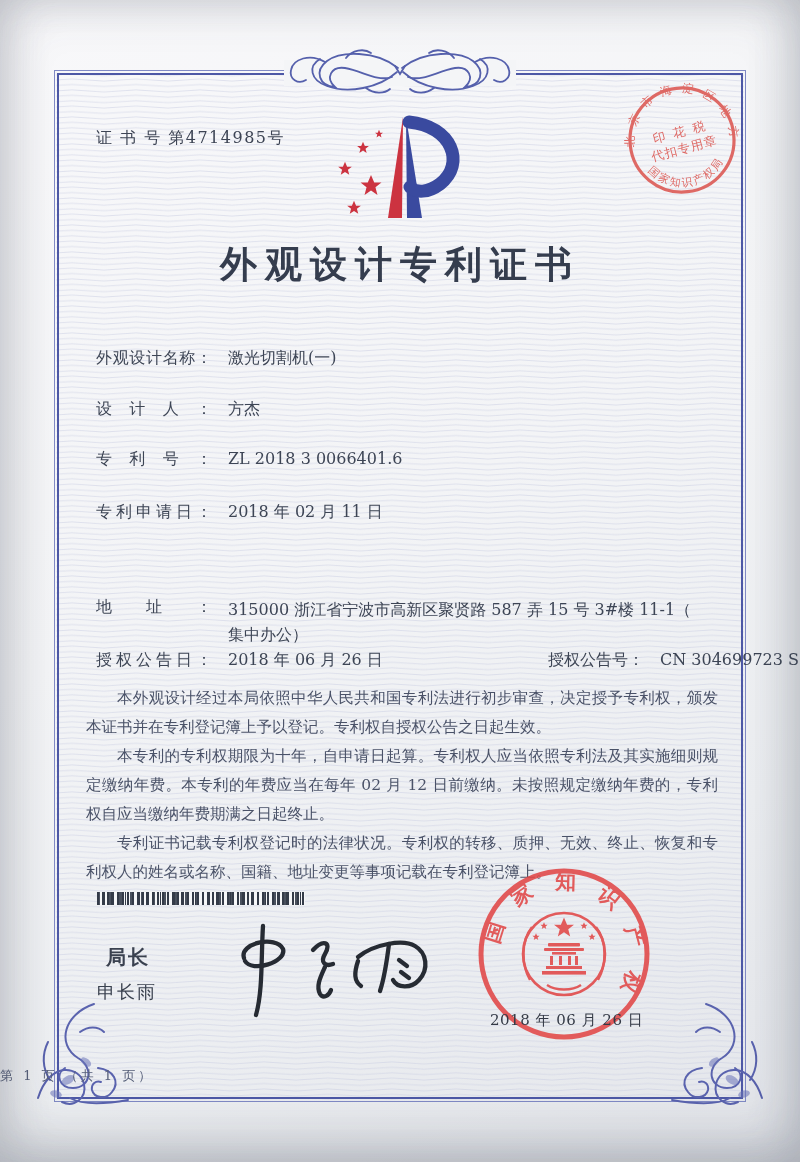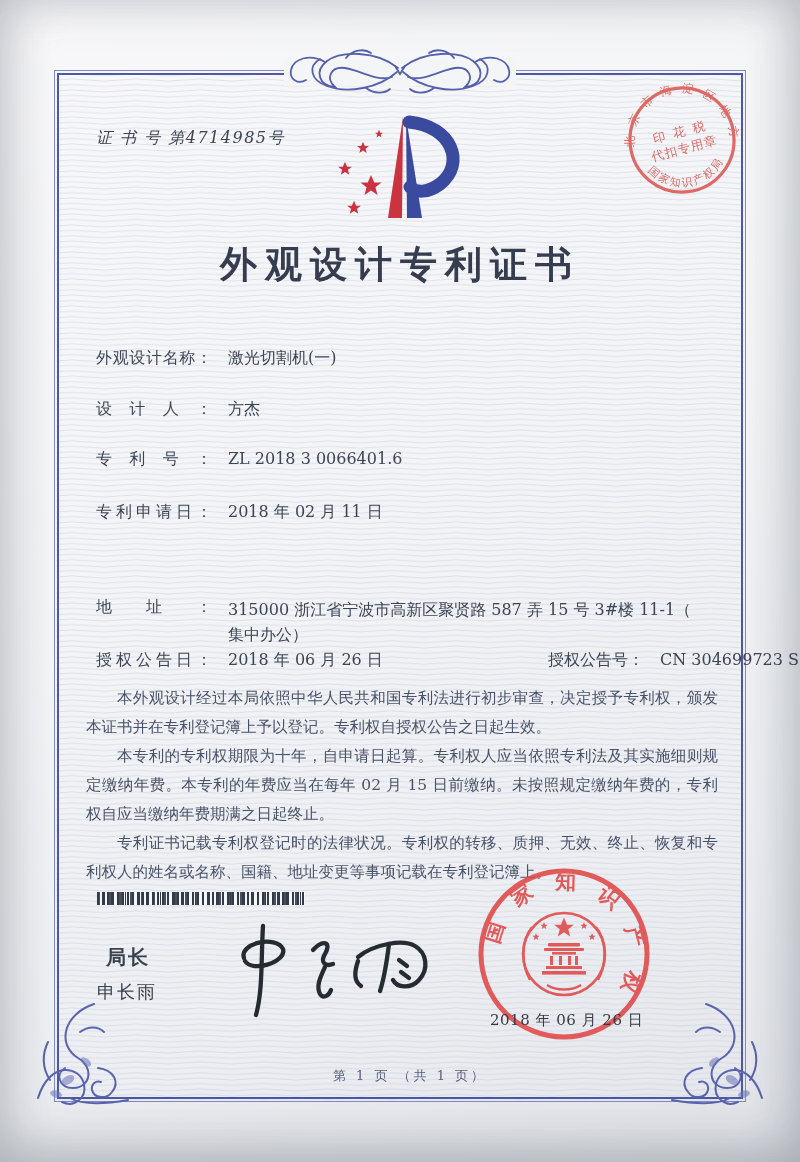--- a/index.html
+++ b/index.html
@@ -8,21 +8,21 @@
         font-family:"DejaVu Serif","Liberation Serif",serif;color:#3f4757;}
   .page::after{content:"";position:absolute;inset:0;pointer-events:none;
         box-shadow:inset 0 0 55px rgba(70,75,92,.16), inset 0 -28px 50px rgba(70,75,92,.14), inset 18px 0 40px rgba(70,75,92,.07), inset -18px 0 40px rgba(70,75,92,.09);}
   .waves{position:absolute;left:56px;top:72px;width:688px;height:1028px;opacity:.55;}
   .border-outer{position:absolute;left:54px;top:70px;width:690px;height:1030px;border:1px solid #8089c4;}
   .border-inner{position:absolute;inset:2px;border:2px solid #4d58a6;}
   .ornament{position:absolute;left:278px;top:42px;width:244px;height:58px;}
   .flourish{position:absolute;width:104px;height:112px;}
   .flourish.left{left:28px;top:1002px;}
   .flourish.right{left:668px;top:1002px;transform:scaleX(-1);}
-  .cert-no{position:absolute;left:96px;top:128px;font-size:16px;letter-spacing:1.5px;color:#3d4454;font-style:italic;}
+  .cert-no{position:absolute;left:96px;top:128px;font-size:16px;letter-spacing:1.5px;color:#3d4454;}
   .logo{position:absolute;left:330px;top:114px;width:150px;height:108px;}
   .stamp{position:absolute;left:604px;top:62px;width:156px;height:156px;transform:rotate(-6deg);opacity:.93;}
   .title{position:absolute;left:0;right:0;top:240px;text-align:center;font-size:37px;letter-spacing:8px;font-weight:600;color:#353d4e;}
   .row{position:absolute;left:96px;font-size:16px;color:#3d4555;white-space:nowrap;}
   .row .lbl{display:inline-block;width:116px;text-align:justify;text-align-last:justify;vertical-align:top;}
   .row .val{display:inline-block;margin-left:16px;vertical-align:top;white-space:normal;}
   .row-name{top:348px;} .row-designer{top:399px;} .row-patno{top:449px;}
   .row-filing{top:502px;} .row-patentee{top:552px;} .row-address{top:597px;}
   .row-grant{top:650px;}
   .row-address .val{width:520px;line-height:25px;}
@@ -32,21 +32,21 @@
   .body-text p{margin:0;text-indent:2em;}
   .barcode{position:absolute;left:97px;top:892px;width:208px;height:13px;background-color:#f5f6f8;
      background-image:repeating-linear-gradient(90deg,#343b48 0 2px,rgba(0,0,0,0) 2px 5px),
                       repeating-linear-gradient(90deg,#343b48 0 1px,rgba(0,0,0,0) 1px 7px),
                       repeating-linear-gradient(90deg,#49505d 0 3px,rgba(0,0,0,0) 3px 11px);}
   .signer-title{position:absolute;left:106px;top:944px;font-size:20px;color:#3a414f;letter-spacing:2px;font-weight:bold;}
   .signer-name{position:absolute;left:97px;top:980px;font-size:18px;color:#3a414f;letter-spacing:2px;}
   .signature{position:absolute;left:216px;top:916px;width:238px;height:108px;}
   .seal{position:absolute;left:476px;top:866px;width:176px;height:176px;}
   .seal-date{position:absolute;left:490px;top:1011px;font-size:15px;letter-spacing:.5px;color:#343a46;}
-  .footer{position:absolute;left:0;right:0;top:1067px;text-align:center;font-size:13px;letter-spacing:3px;color:#57607a;padding-left:20px;}
+  .footer{position:absolute;left:0;right:0;top:1067px;font-size:13px;letter-spacing:3px;color:#57607a;}
 </style>
 </head>
 <body>
 
 <div class="page">
 
   <svg class="waves" xmlns="http://www.w3.org/2000/svg">
     <defs>
       <pattern id="gw" width="64" height="5.4" patternUnits="userSpaceOnUse">
         <path d="M0 2.7 Q16 0.7 32 2.7 T64 2.7" fill="none" stroke="#c7cbe2" stroke-width="0.9"></path>
@@ -166,21 +166,21 @@
   <div class="row row-address">
     <span class="lbl">地址：</span><span class="val"><span>315000 浙江省宁波市高新区聚贤路 587 弄 15 号 3#楼 11-1（</span><br><span>集中办公）</span></span>
   </div>
   <div class="row row-grant">
     <span class="lbl">授权公告日：</span><span class="val">2018 年 06 月 26 日</span>
     <span class="grant-right"><span>授权公告号：</span><span class="val">CN 304699723 S</span></span>
   </div>
 
   <div class="body-text">
     <p>本外观设计经过本局依照中华人民共和国专利法进行初步审查，决定授予专利权，颁发本证书并在专利登记簿上予以登记。专利权自授权公告之日起生效。</p>
-    <p>本专利的专利权期限为十年，自申请日起算。专利权人应当依照专利法及其实施细则规定缴纳年费。本专利的年费应当在每年 02 月 15 日前缴纳。未按照规定缴纳年费的，专利权自应当缴纳年费期满之日起终止。</p>
+    <p>本专利的专利权期限为十年，自申请日起算。专利权人应当依照专利法及其实施细则规定缴纳年费。本专利的年费应当在每年 02 月 12 日前缴纳。未按照规定缴纳年费的，专利权自应当缴纳年费期满之日起终止。</p>
     <p>专利证书记载专利权登记时的法律状况。专利权的转移、质押、无效、终止、恢复和专利权人的姓名或名称、国籍、地址变更等事项记载在专利登记簿上。</p>
   </div>
 
   <div class="barcode"></div>
 
   <div class="signer-title">局长</div>
   <div class="signer-name">申长雨</div>
 
   <svg class="signature" viewBox="0 0 238 108" xmlns="http://www.w3.org/2000/svg">
     <g fill="none" stroke="#262b33" stroke-width="4.3" stroke-linecap="round" stroke-linejoin="round">

